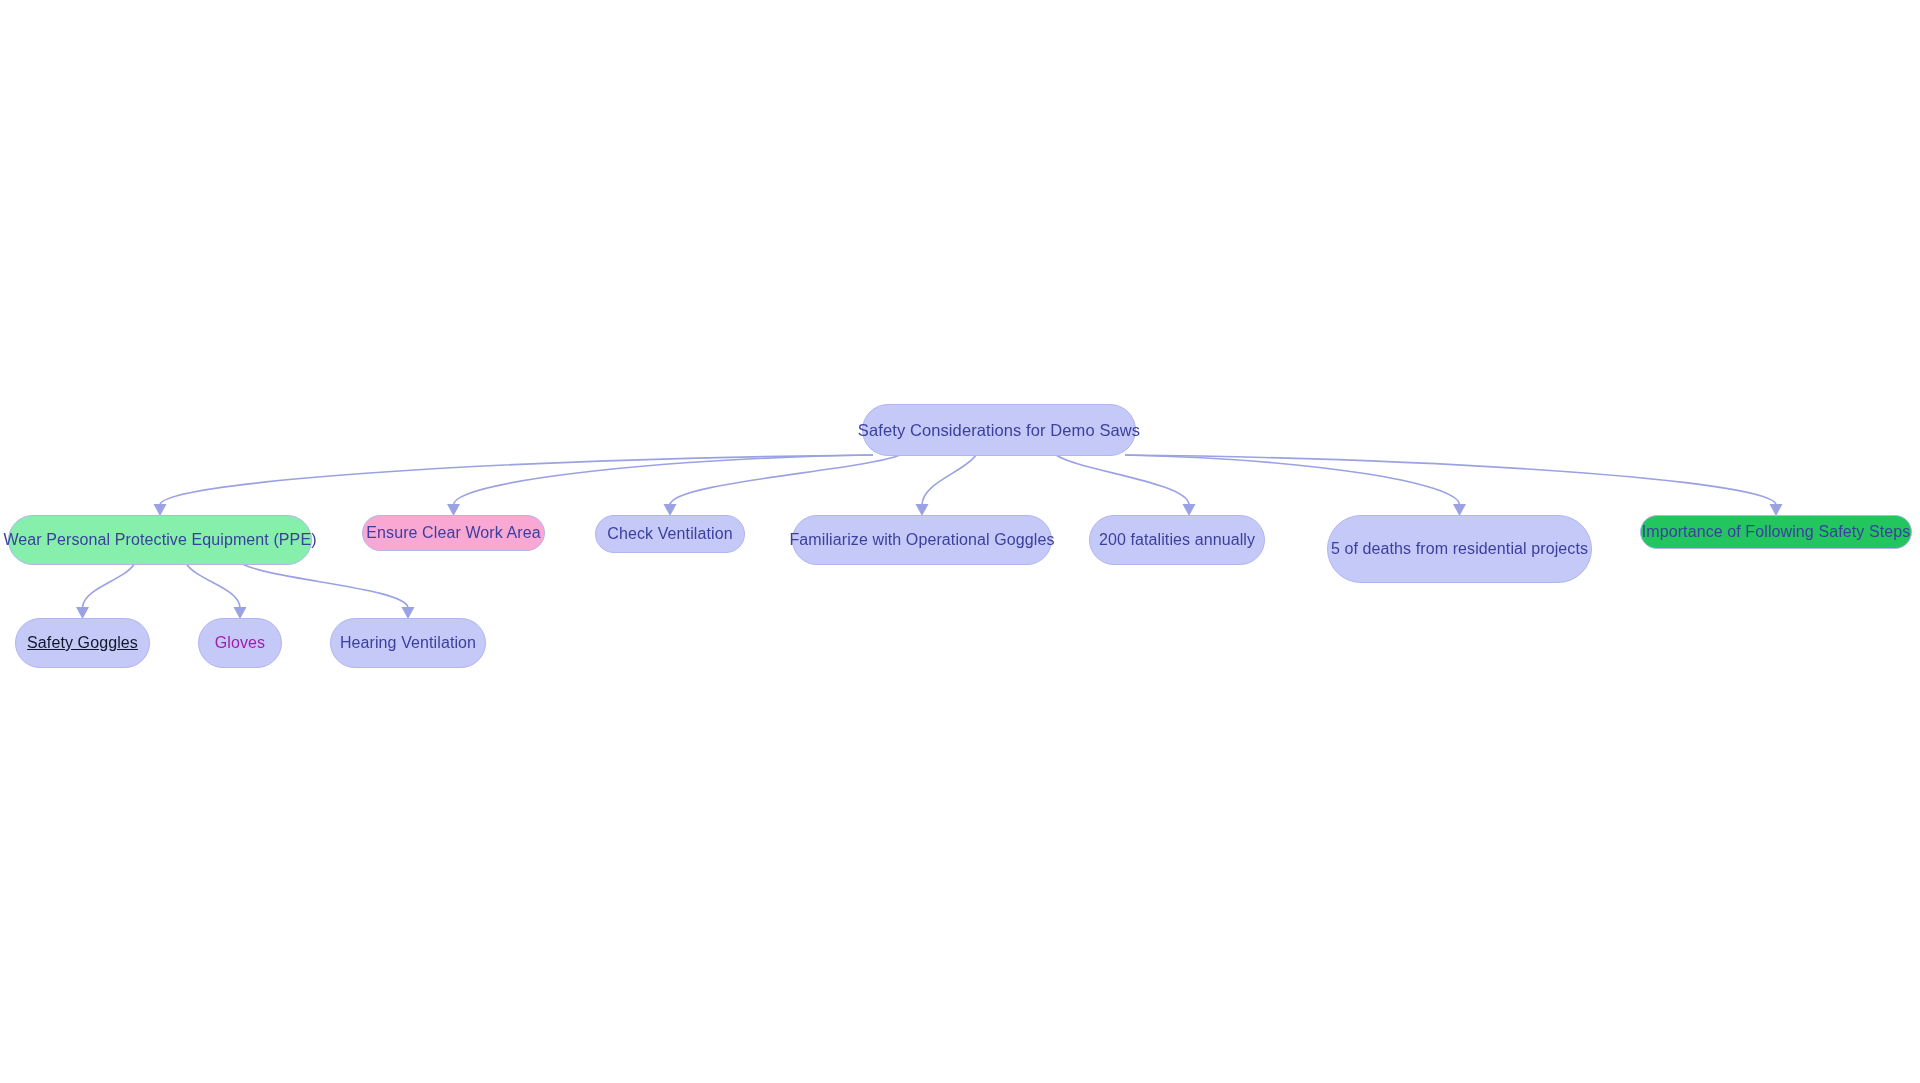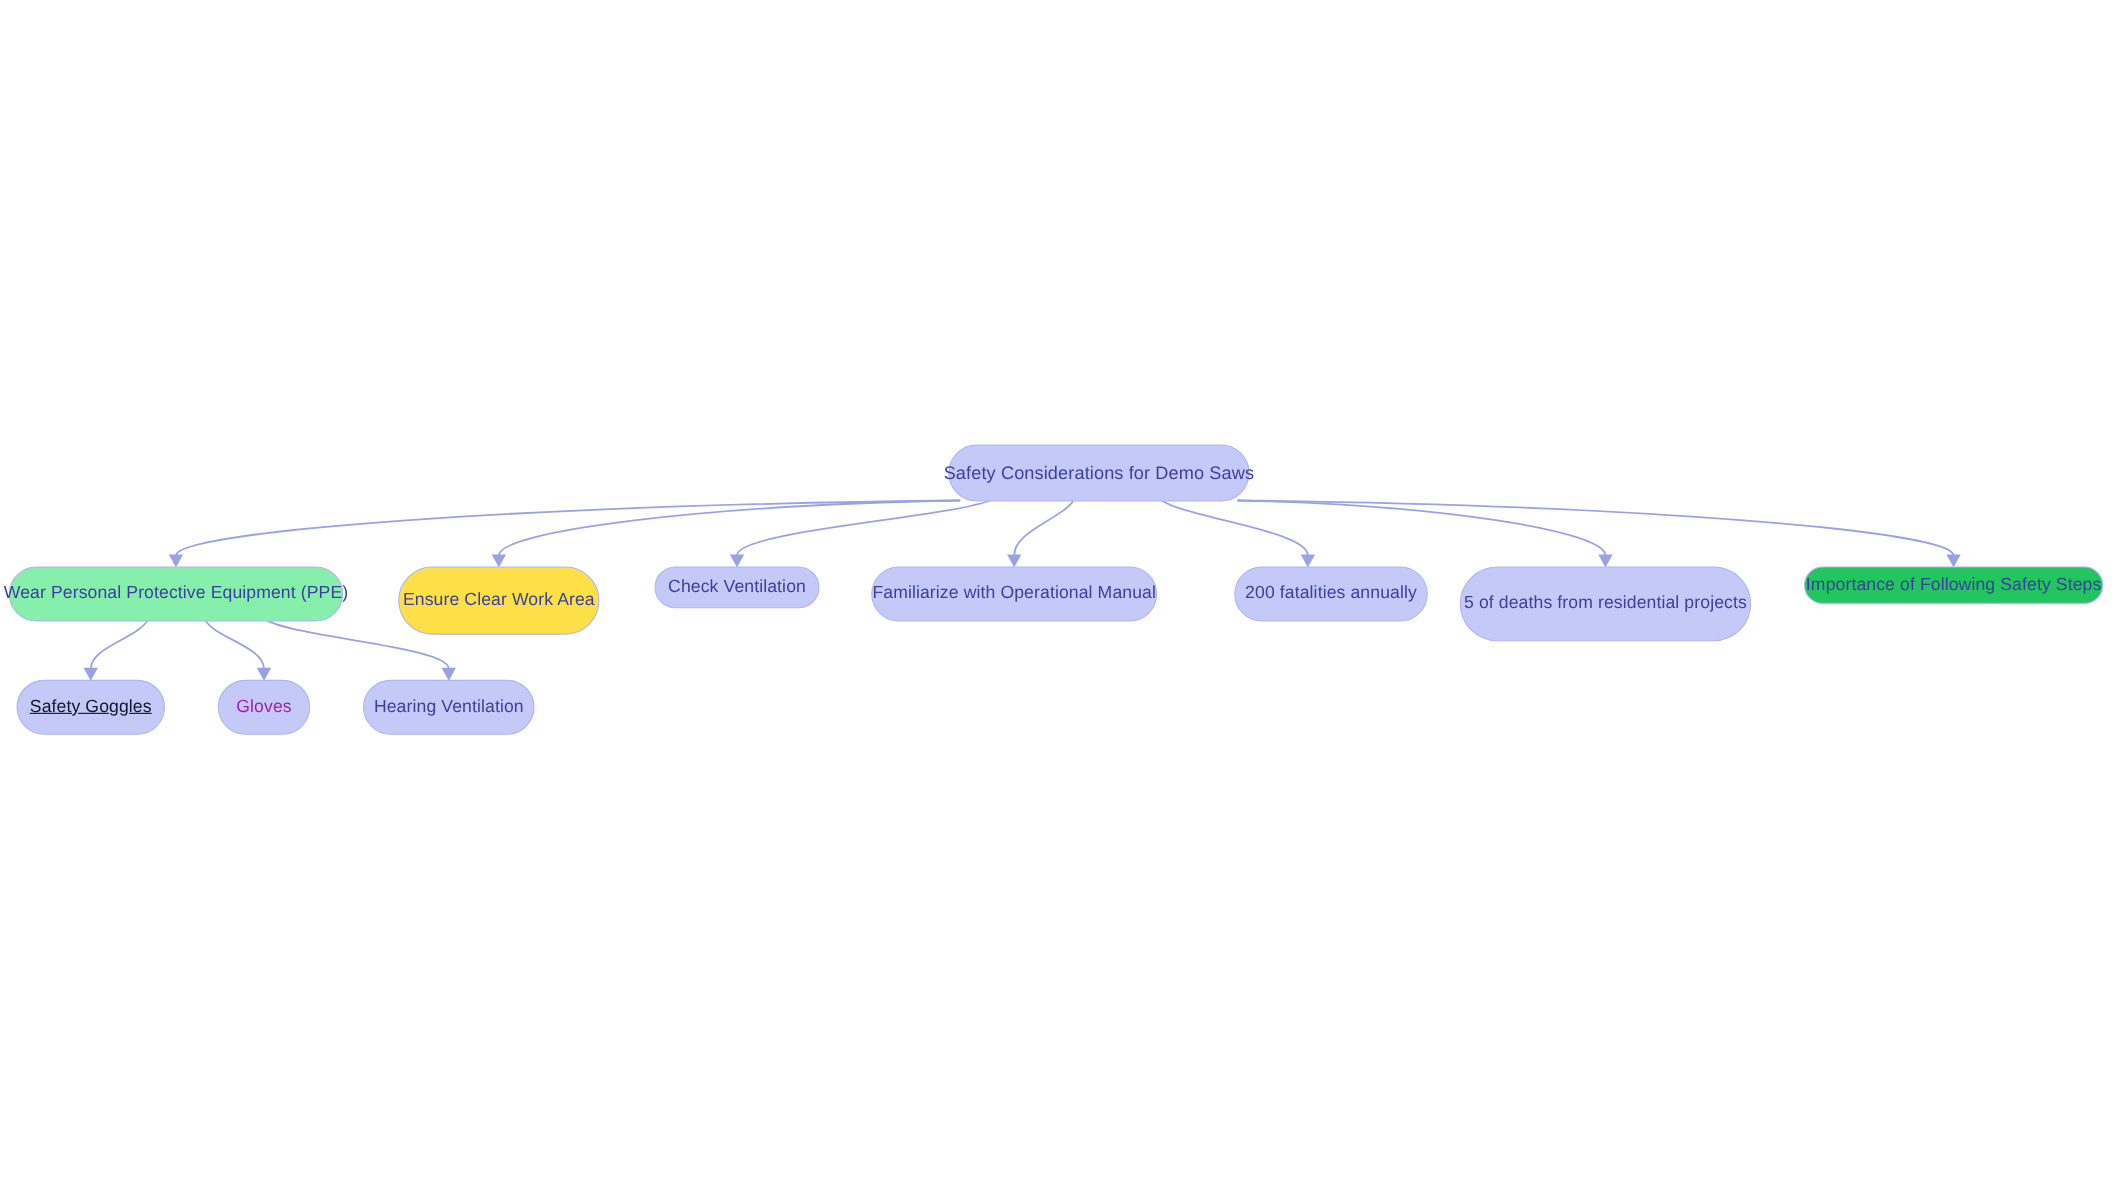--- a/index.html
+++ b/index.html
@@ -72,27 +72,27 @@
       <path d="M 186.63619047619048 564 C 196.2416761904762 580, 240 588.2, 240 608" fill="none" stroke="#9aa2e3" stroke-width="1.6"></path>
       <polygon points="233.5,607 246.5,607 240,619" fill="#9aa2e3"></polygon>
       <path d="M 242.57219047619049 564 C 272.3491961904762 580, 408 588.2, 408 608" fill="none" stroke="#9aa2e3" stroke-width="1.6"></path>
       <polygon points="401.5,607 414.5,607 408,619" fill="#9aa2e3"></polygon>
     </svg>
 
   <div class="node root" style="left: 862px; top: 404px; width: 274px; height: 52px; background: rgb(197, 201, 247); border-color: rgb(176, 181, 239); color: rgb(59, 63, 158);">Safety Considerations for Demo Saws</div>
 
   <div class="node" style="left: 8px; top: 515px; width: 304px; height: 50px; background: #86efac; border-color: rgb(176, 181, 239); color: rgb(59, 63, 158);">Wear Personal Protective Equipment (PPE)</div>
 
-  <div class="node" style="left: 362px; top: 515px; width: 183px; height: 62px; background: #fde047; border-color: rgb(176, 181, 239); color: rgb(59, 63, 158);">Ensure Clear Work Area</div>
+  <div class="node" style="left: 362px; top: 515px; width: 183px; height: 36px; background: #f9a8d4; border-color: rgb(176, 181, 239); color: rgb(59, 63, 158);">Ensure Clear Work Area</div>
 
   <div class="node" style="left: 595px; top: 515px; width: 150px; height: 38px; background: rgb(197, 201, 247); border-color: rgb(176, 181, 239); color: rgb(59, 63, 158);">Check Ventilation</div>
 
-  <div class="node" style="left: 792px; top: 515px; width: 260px; height: 50px; background: rgb(197, 201, 247); border-color: rgb(176, 181, 239); color: rgb(59, 63, 158);">Familiarize with Operational Manual</div>
+  <div class="node" style="left: 792px; top: 515px; width: 260px; height: 50px; background: rgb(197, 201, 247); border-color: rgb(176, 181, 239); color: rgb(59, 63, 158);">Familiarize with Operational Goggles</div>
 
-  <div class="node" style="left: 1122px; top: 515px; width: 176px; height: 50px; background: rgb(197, 201, 247); border-color: rgb(176, 181, 239); color: rgb(59, 63, 158);">200 fatalities annually</div>
+  <div class="node" style="left: 1089px; top: 515px; width: 176px; height: 50px; background: rgb(197, 201, 247); border-color: rgb(176, 181, 239); color: rgb(59, 63, 158);">200 fatalities annually</div>
 
   <div class="node" style="left: 1327px; top: 515px; width: 265px; height: 68px; background: rgb(197, 201, 247); border-color: rgb(176, 181, 239); color: rgb(59, 63, 158);">5 of deaths from residential projects</div>
 
   <div class="node" style="left: 1640px; top: 515px; width: 272px; height: 34px; background: #22c55e; border-color: rgb(176, 181, 239); color: rgb(59, 63, 158);">Importance of Following Safety Steps</div>
 
   <div class="node" style="left: 15px; top: 618px; width: 135px; height: 50px; background: rgb(197, 201, 247); border-color: rgb(176, 181, 239); color: #0f172a; text-decoration: underline;">Safety Goggles</div>
 
   <div class="node" style="left: 198px; top: 618px; width: 84px; height: 50px; background: rgb(197, 201, 247); border-color: rgb(176, 181, 239); color: #a21caf;">Gloves</div>
 
   <div class="node" style="left: 330px; top: 618px; width: 156px; height: 50px; background: rgb(197, 201, 247); border-color: rgb(176, 181, 239); color: rgb(59, 63, 158);">Hearing Ventilation</div>

